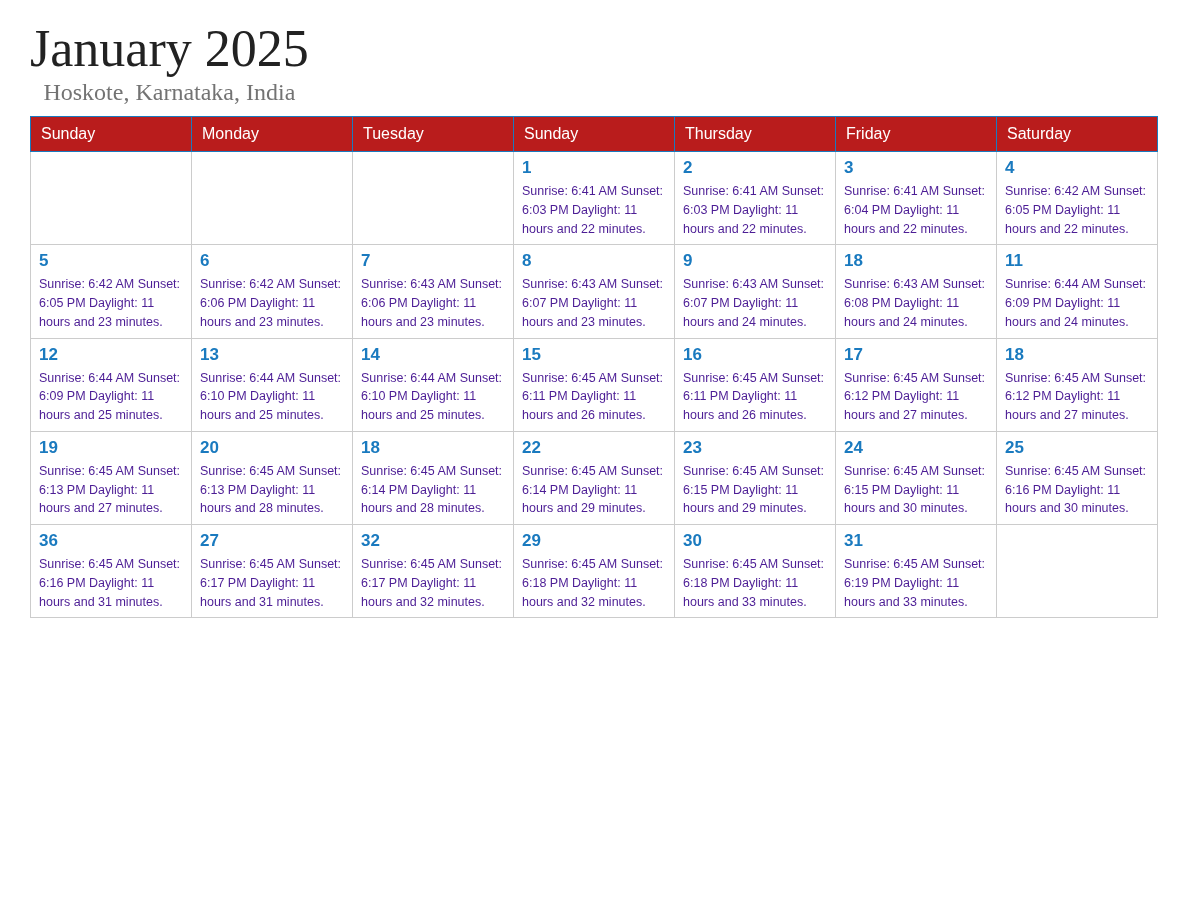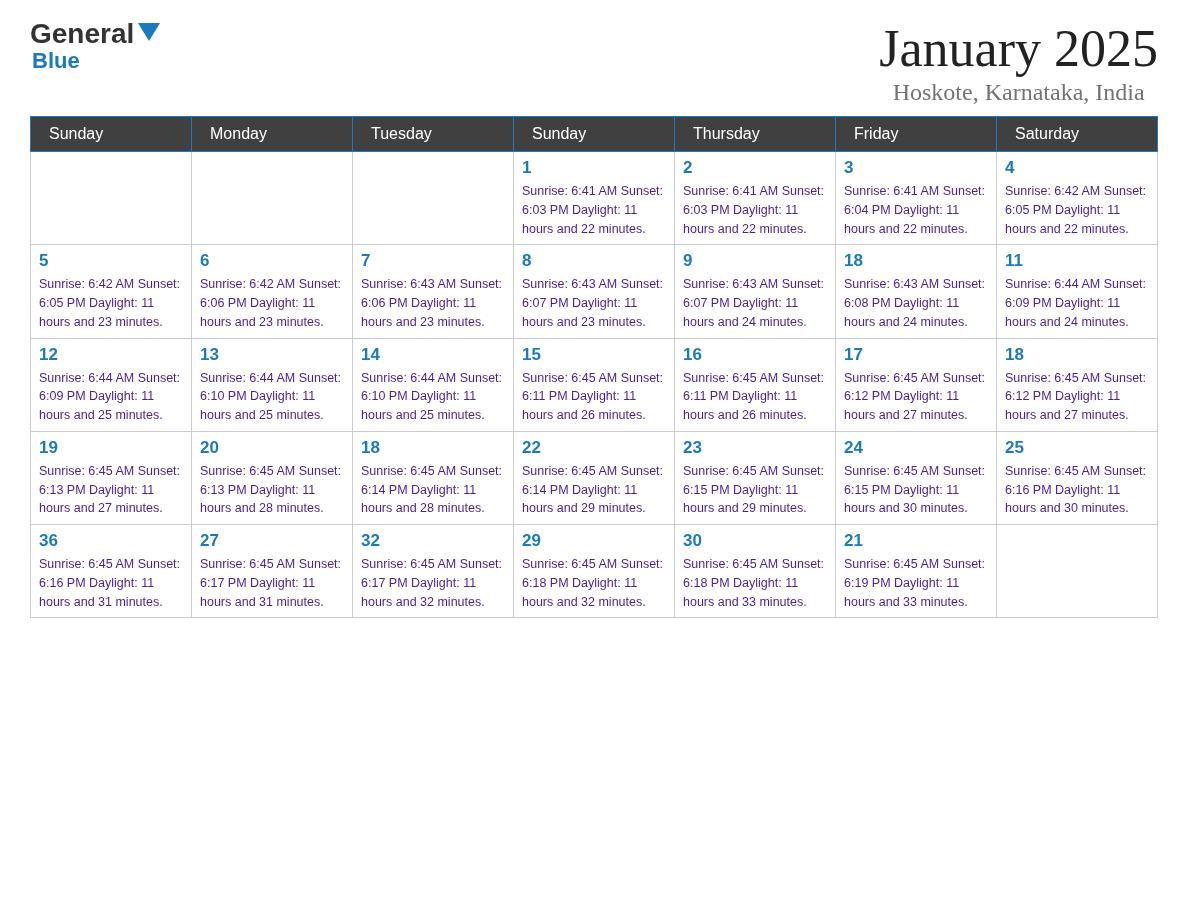--- a/index.html
+++ b/index.html
@@ -48,25 +48,25 @@
       font-size: 24px;
       color: #737373;
       margin-top: 2px;
     }
     .calendar-table {
       width: 100%;
       border-collapse: collapse;
       margin-top: 10px;
     }
     .calendar-table th {
-      background: #404040;
+      background: #b91c1c;
       color: #fff;
       font-size: 16px;
       font-weight: normal;
-      padding: 8px 18px;
+      padding: 8px 10px;
       text-align: left;
       border: 1px solid #1a7abf;
     }
     .calendar-table td {
       border: 1px solid #ccc;
       vertical-align: top;
       padding: 6px 8px;
       width: 14.28%;
       min-height: 100px;
     }
@@ -86,31 +86,20 @@
       background: #fff;
     }
     tr td {
       background: #fff;
     }
   </style>
 </head>
 <body>
 
 <div class="header-row">
-  <div class="logo">
-    <div style="display:flex; align-items:center;">
-      <span class="logo-text">General</span>
-      <span style="display:inline-block; margin-left:4px; position:relative; top:0px;">
-        <svg width="22" height="18" viewBox="0 0 22 18">
-          <polygon points="0,0 22,0 11,18" fill="#1a7abf"></polygon>
-        </svg>
-      </span>
-    </div>
-    <div class="logo-blue-text">Blue</div>
-  </div>
   <div class="title-block">
     <div class="month-title">January 2025</div>
     <div class="location-title">Hoskote, Karnataka, India</div>
   </div>
 </div>
 
 <table class="calendar-table">
   <thead>
     <tr>
     <th>Sunday</th>
@@ -309,21 +298,21 @@
 Sunset: 6:18 PM
 Daylight: 11 hours and 32 minutes.</div>
         </td>
         <td>
           <span class="day-number">30</span>
           <div class="day-info">Sunrise: 6:45 AM
 Sunset: 6:18 PM
 Daylight: 11 hours and 33 minutes.</div>
         </td>
         <td>
-          <span class="day-number">21</span>
+          <span class="day-number">31</span>
           <div class="day-info">Sunrise: 6:45 AM
 Sunset: 6:19 PM
 Daylight: 11 hours and 33 minutes.</div>
         </td>
         <td class="empty-cell"></td>
       </tr>
     </tbody>
 </table>
 
 </body></html>

